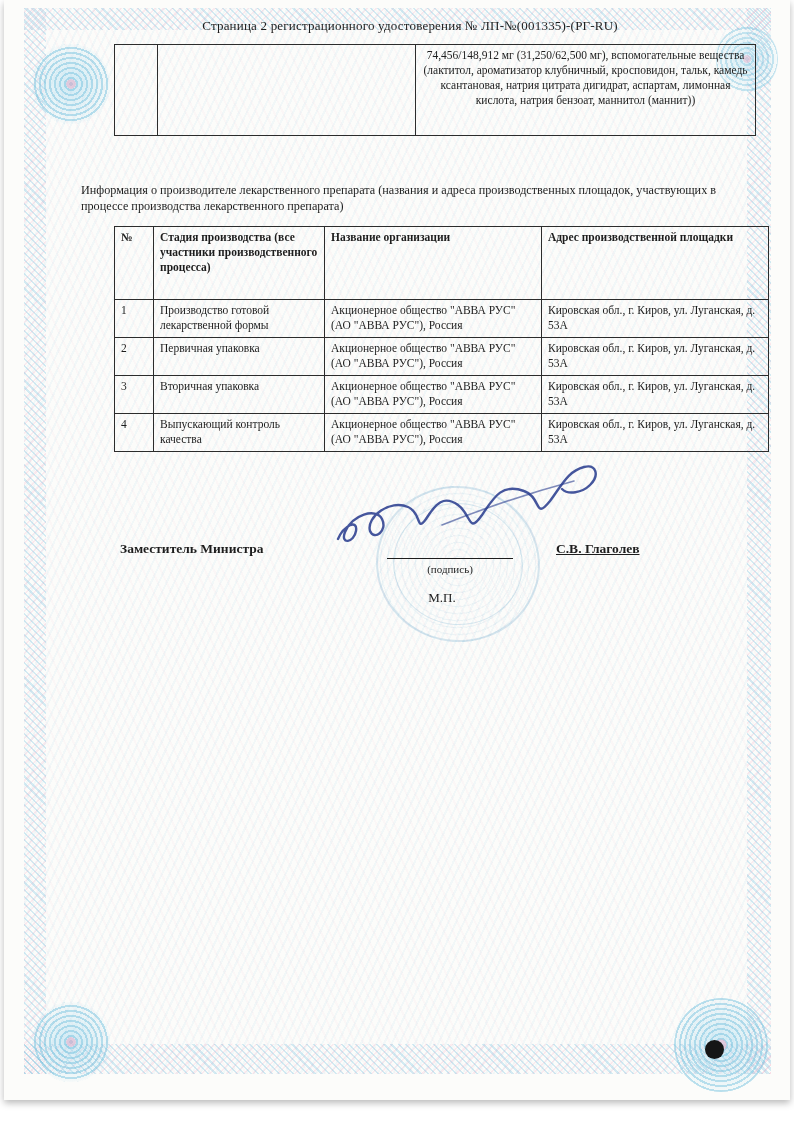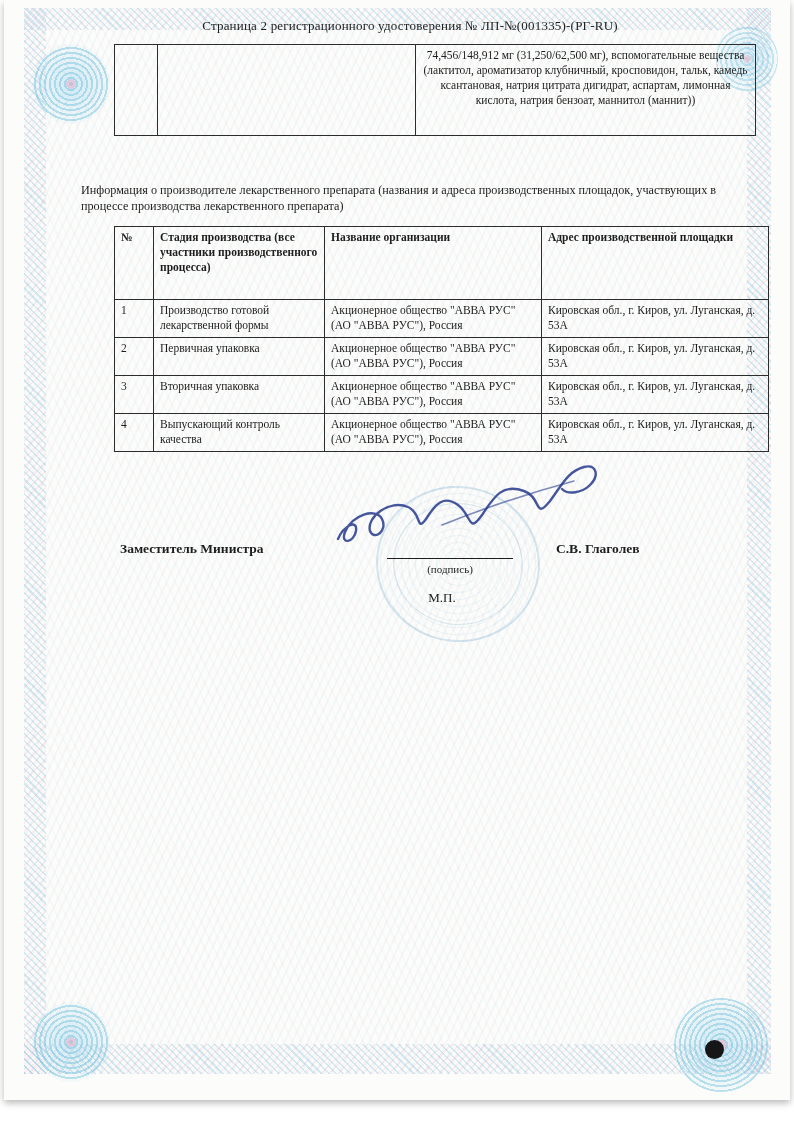--- a/index.html
+++ b/index.html
@@ -69,21 +69,21 @@
   }
   .manu-table{position:absolute;left:110px;top:226px;width:602px;}
   .manu-table th{font-weight:bold;text-align:left;height:66px;}
   .manu-table .c0{width:26px;text-align:left;}
   .manu-table .c1{width:158px;}
   .manu-table .c2{width:204px;margin-top:44px;}
   .manu-table .c3{width:214px;margin-left:12px;}
   .manu-table tbody tr{height:38px;}
   
   .sig-title{position:absolute;left:116px;top:541px;font-weight:bold;font-size:13.5px;}
-  .signee-name{position:absolute;left:552px;top:541px;font-weight:bold;font-size:13.5px;}
+  .signee-name{position:absolute;left:552px;top:541px;font-weight:bold;font-size:13.5px;text-decoration:underline;}
   .sig-line{position:absolute;left:383px;top:558px;width:126px;border-top:1.4px solid #1d1d1d;}
   .sig-caption{position:absolute;left:383px;top:563px;width:126px;text-align:center;font-size:11px;}
   .stamp-abbr{position:absolute;left:383px;top:590px;width:110px;text-align:center;font-size:13px;}
   .signature-svg{position:absolute;left:318px;top:455px;width:290px;height:108px;}
   .stamp{
     position:absolute;left:372px;top:486px;width:160px;height:152px;border-radius:50%;
     border:2px solid rgba(110,170,205,.28);
     background:repeating-radial-gradient(circle at 50% 50%, rgba(130,185,215,.14) 0 1px, transparent 1px 7px);
     transform:rotate(8deg);
   }

